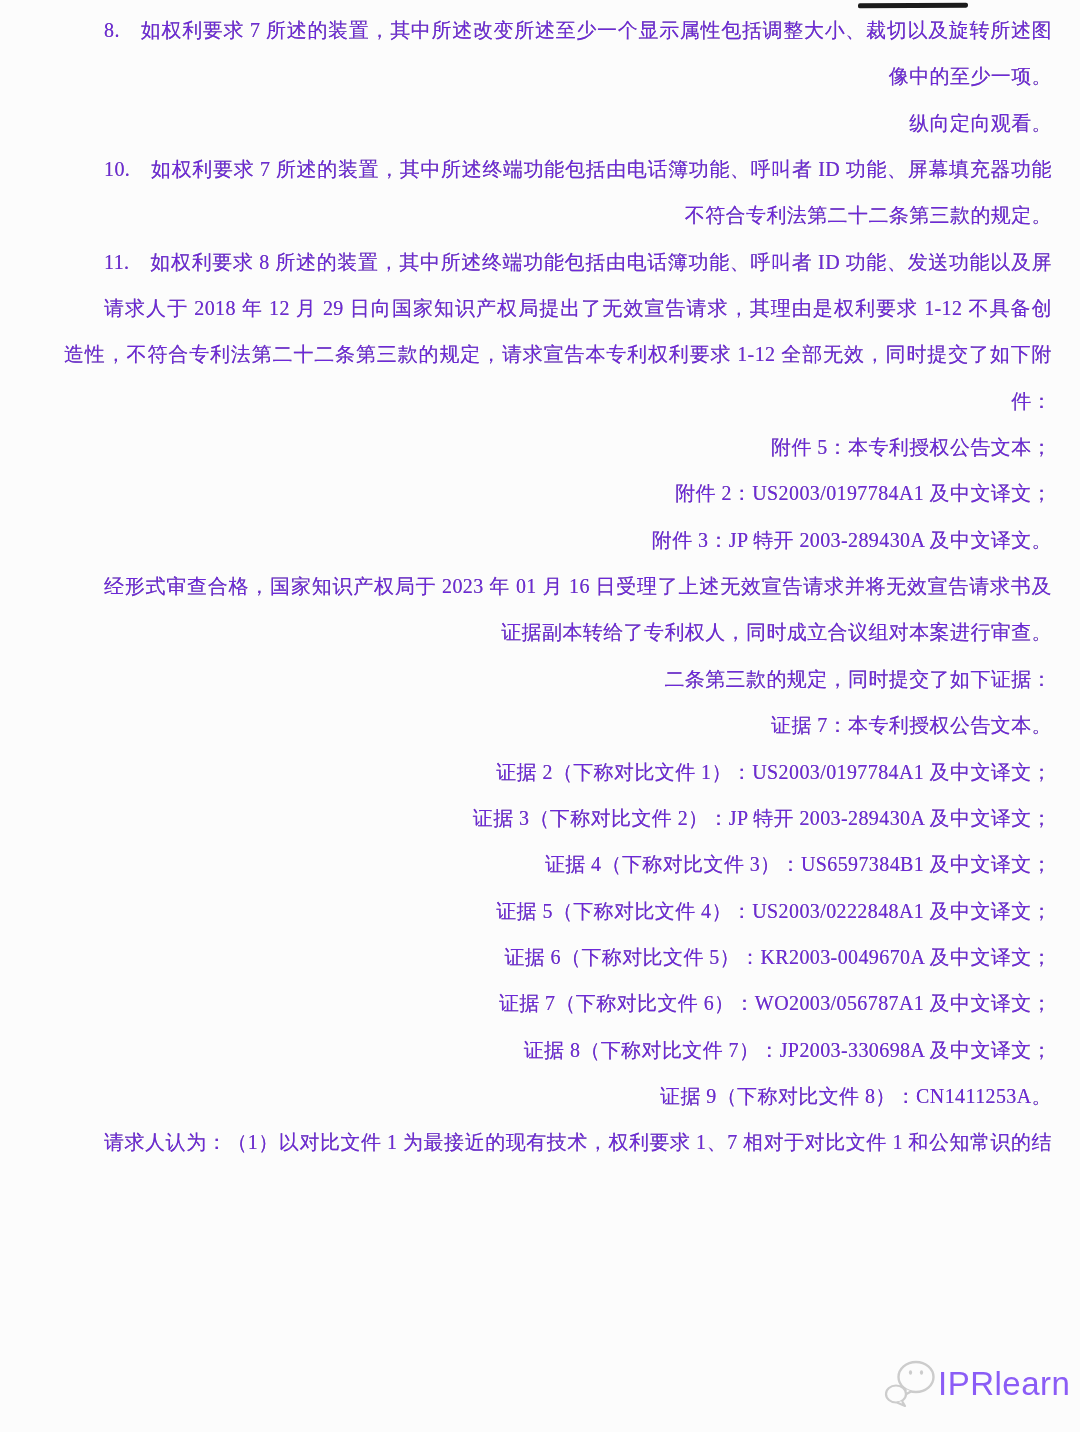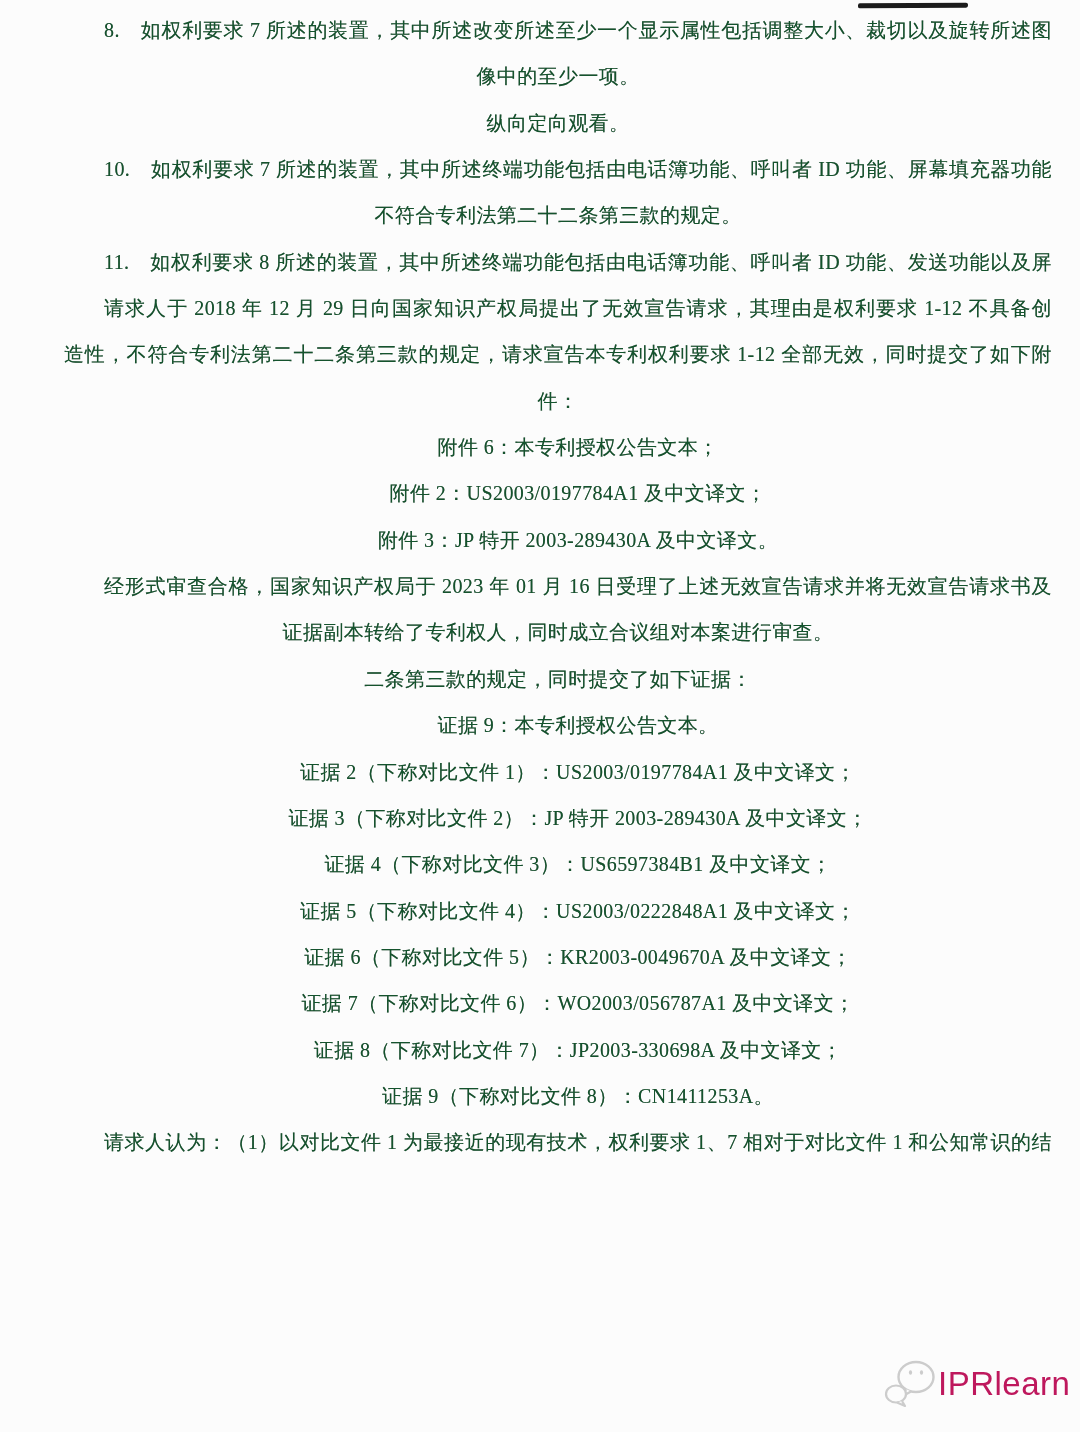--- a/index.html
+++ b/index.html
@@ -15,48 +15,48 @@
     overflow:hidden;
   }
   
   .top-bar{
     position:absolute;left:858px;top:3px;width:110px;height:5px;
     background:#1c1c1c;border-radius:2px;transform:rotate(-0.4deg);
   }
   
   .text-col{
     position:absolute;left:64px;top:7px;width:988px;
-    color:#14532d;
+    color:#6d28d9;
     font-size:20px;
     text-shadow:0 0 0.6px rgba(47,47,47,0.55);
     z-index:2;
   }
   .ln{
     height:46.35px;line-height:46.35px;
-    text-align:center;
+    text-align:right;
     letter-spacing:0.4px;
   }
   .ind{text-indent:40px;}
   .just{
     text-align:justify;
     text-align-last:justify;
     text-justify:inter-ideograph;
   }
   
   .watermark{
     position:absolute;left:884px;top:1358px;
     display:flex;align-items:center;
     z-index:1;
     user-select:none;
   }
   .wm-icon{width:52px;height:50px;opacity:0.85;}
   .wm-label{
     font-family:"Liberation Sans","DejaVu Sans",sans-serif;
     font-size:33px;
-    color:#be185d;
+    color:#8b5cf6;
     letter-spacing:0.5px;
     margin-left:2px;
     line-height:1;
   }
 </style>
 </head>
 <body>
 
 <div class="page">
 
@@ -79,27 +79,27 @@
   <div class="text-col">
     <div class="ln ind just">8.　如权利要求 7 所述的装置，其中所述改变所述至少一个显示属性包括调整大小、裁切以及旋转所述图</div>
     <div class="ln">像中的至少一项。</div>
     <div class="ln">纵向定向观看。</div>
     <div class="ln ind just">10.　如权利要求 7 所述的装置，其中所述终端功能包括由电话簿功能、呼叫者 ID 功能、屏幕填充器功能</div>
     <div class="ln">不符合专利法第二十二条第三款的规定。</div>
     <div class="ln ind just">11.　如权利要求 8 所述的装置，其中所述终端功能包括由电话簿功能、呼叫者 ID 功能、发送功能以及屏</div>
     <div class="ln ind just">请求人于 2018 年 12 月 29 日向国家知识产权局提出了无效宣告请求，其理由是权利要求 1-12 不具备创</div>
     <div class="ln just">造性，不符合专利法第二十二条第三款的规定，请求宣告本专利权利要求 1-12 全部无效，同时提交了如下附</div>
     <div class="ln">件：</div>
-    <div class="ln ind">附件 6：本专利授权公告文本；</div>
+    <div class="ln ind">附件 5：本专利授权公告文本；</div>
     <div class="ln ind">附件 2：US2003/0197784A1 及中文译文；</div>
     <div class="ln ind">附件 3：JP 特开 2003-289430A 及中文译文。</div>
     <div class="ln ind just">经形式审查合格，国家知识产权局于 2023 年 01 月 16 日受理了上述无效宣告请求并将无效宣告请求书及</div>
     <div class="ln">证据副本转给了专利权人，同时成立合议组对本案进行审查。</div>
     <div class="ln">二条第三款的规定，同时提交了如下证据：</div>
-    <div class="ln ind">证据 9：本专利授权公告文本。</div>
+    <div class="ln ind">证据 7：本专利授权公告文本。</div>
     <div class="ln ind">证据 2（下称对比文件 1）：US2003/0197784A1 及中文译文；</div>
     <div class="ln ind">证据 3（下称对比文件 2）：JP 特开 2003-289430A 及中文译文；</div>
     <div class="ln ind">证据 4（下称对比文件 3）：US6597384B1 及中文译文；</div>
     <div class="ln ind">证据 5（下称对比文件 4）：US2003/0222848A1 及中文译文；</div>
     <div class="ln ind">证据 6（下称对比文件 5）：KR2003-0049670A 及中文译文；</div>
     <div class="ln ind">证据 7（下称对比文件 6）：WO2003/056787A1 及中文译文；</div>
     <div class="ln ind">证据 8（下称对比文件 7）：JP2003-330698A 及中文译文；</div>
     <div class="ln ind">证据 9（下称对比文件 8）：CN1411253A。</div>
     <div class="ln ind just">请求人认为：（1）以对比文件 1 为最接近的现有技术，权利要求 1、7 相对于对比文件 1 和公知常识的结</div>
   </div>

